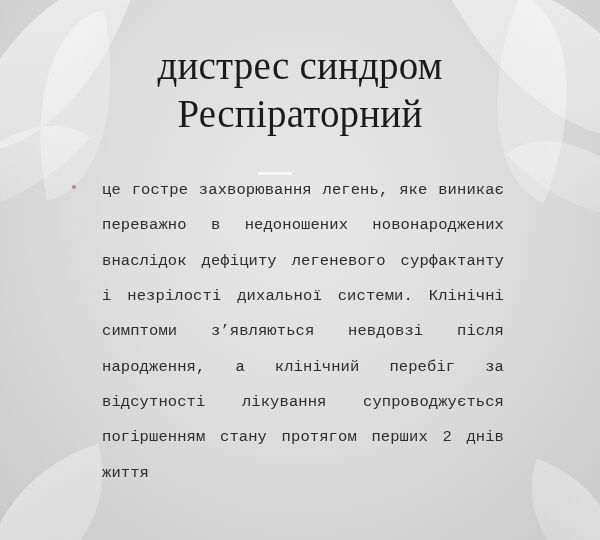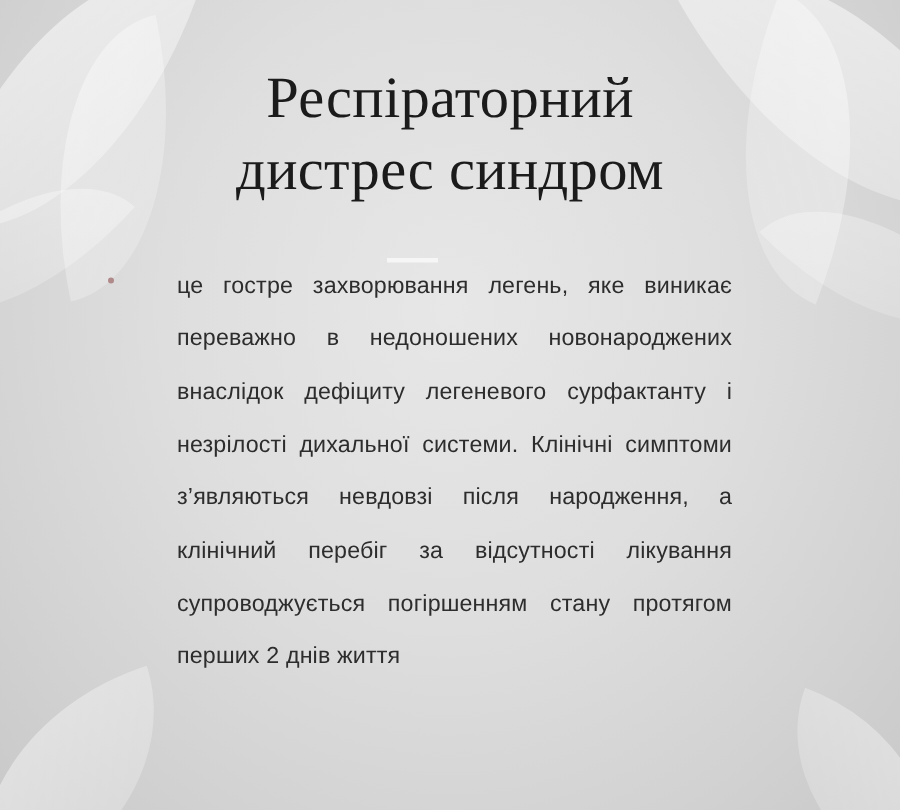--- a/index.html
+++ b/index.html
@@ -63,24 +63,24 @@
   .bullet-dot {
     position: absolute;
     left: 72px;
     top: 12px;
     width: 4px;
     height: 4px;
     background: #b08a8a;
     border-radius: 50%;
   }
   .body-text {
-    margin: 16px;
+    margin: 0;
     padding-left: 30px;
     text-align: justify;
-    font-family: Liberation Sans, sans-serif;
+    font-family: Liberation Mono, monospace;
     font-size: 15.5px;
     line-height: 2.28;
     color: #2d2d2d;
     letter-spacing: 0.1px;
   }
   .cursor-artifact {
     position: absolute;
     left: 258px;
     top: 172px;
     width: 34px;
@@ -100,22 +100,22 @@
   <div class="leaf l3"></div>
   <div class="leaf l4"></div>
   <div class="leaf l5"></div>
   <div class="leaf l6"></div>
   <div class="leaf l7"></div>
   <div class="leaf l8"></div>
 
   <div class="content">
 
     <h1 class="title">
+      <span class="line">дистрес синдром</span>
       <span class="line">Респіраторний</span>
-      <span class="line">дистрес синдром</span>
     </h1>
 
     <div class="body-block">
       <span class="bullet-dot"></span>
       <p class="body-text">це гостре захворювання легень, яке виникає переважно в недоношених новонароджених внаслідок дефіциту легеневого сурфактанту і незрілості дихальної системи. Клінічні симптоми з’являються невдовзі після народження, а клінічний перебіг за відсутності лікування супроводжується погіршенням стану протягом перших 2 днів життя</p>
     </div>
 
   </div>
 
   <div class="cursor-artifact"></div>

